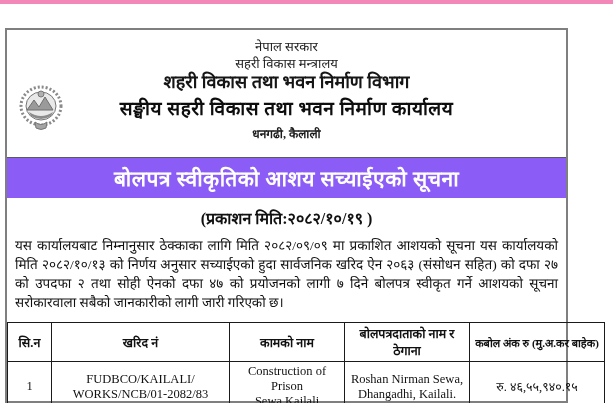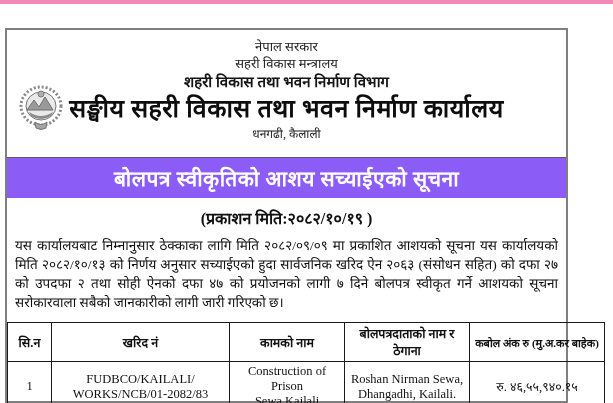--- a/index.html
+++ b/index.html
@@ -24,23 +24,23 @@
   }
   
   .letterhead {
     position: relative;
     text-align: center;
     padding-top: 8px;
     height: 128px;
     border-bottom: 1px solid #5a5a5a;
   }
   .lh-line1, .lh-line2 { font-size: 13px; line-height: 17px; color: #1c1c1c; }
-  .lh-line3 { font-size: 15px; line-height: 20px; font-weight: bold; color: #151515; }
-  .lh-line4 { font-size: 25px; line-height: 34px; font-weight: bold; color: #0d0d0d; letter-spacing: 0.5px; }
-  .lh-line5 { font-size: 12px; line-height: 16px; color: #1c1c1c; }
+  .lh-line3 { font-size: 18px; line-height: 20px; font-weight: bold; color: #151515; }
+  .lh-line4 { font-size: 19px; line-height: 34px; font-weight: bold; color: #0d0d0d; letter-spacing: 0.5px; }
+  .lh-line5 { font-size: 12px; line-height: 16px; color: #1c1c1c; font-weight: bold; }
   .emblem {
     position: absolute; left: 10px; top: 52px;
     width: 48px; height: 52px;
   }
   
   .banner {
     height: 40px;
     background: #8b5cf6;
     display: flex; align-items: center; justify-content: center;
   }

